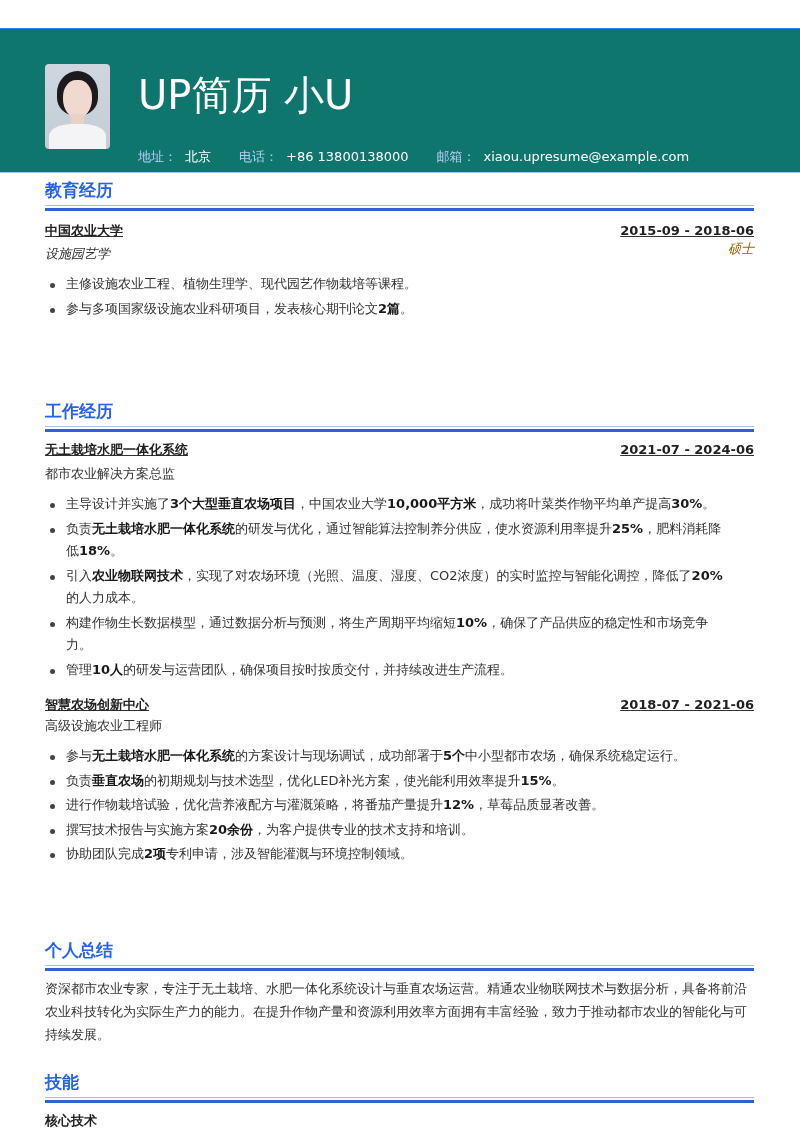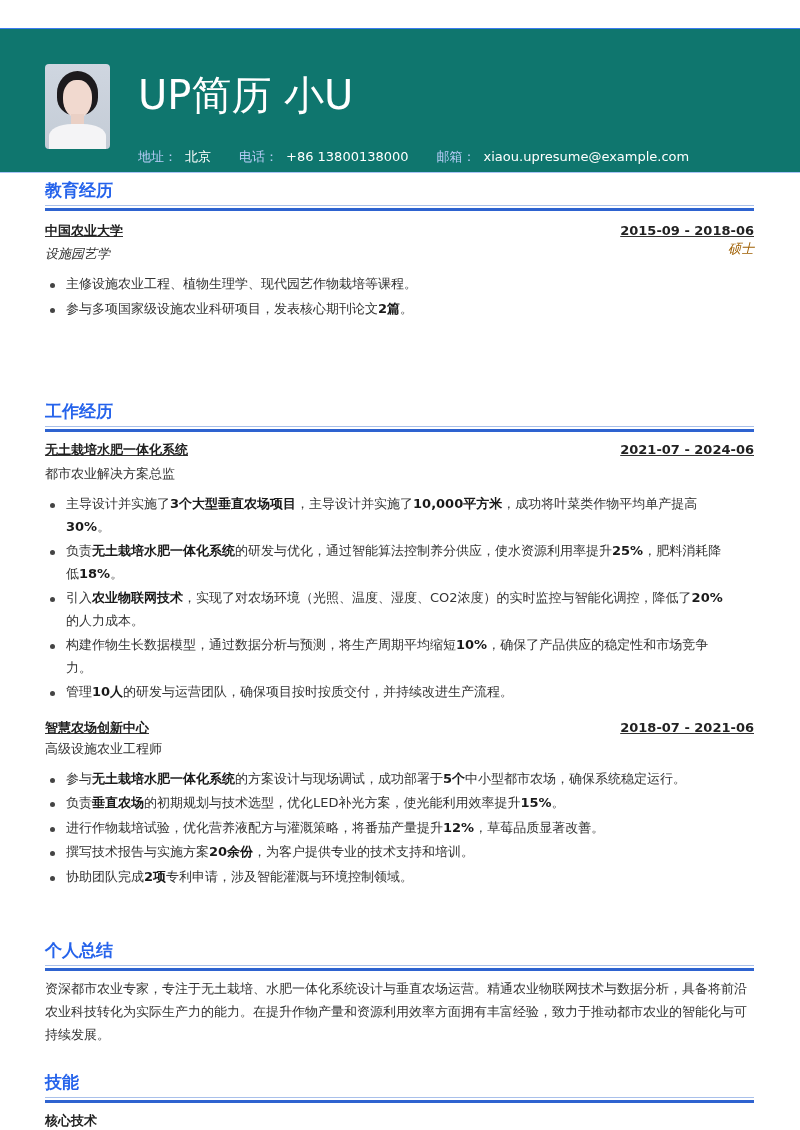--- a/index.html
+++ b/index.html
@@ -126,21 +126,21 @@
   <div class="sec-title">工作经历</div>
   <div class="sec-rule-thin"></div>
   <div class="sec-rule-thick"></div>
   <div style="margin-top:8px;">
     <div class="entry-head">
       <span class="entry-org">无土栽培水肥一体化系统</span>
       <span class="entry-date">2021-07 - 2024-06</span>
     </div>
     <div class="entry-role" style="margin-top:3px;">都市农业解决方案总监</div>
     <ul class="bullets">
-        <li><span>主导设计并实施了</span><b>3个大型垂直农场项目</b><span>，主导设计并实施了</span><b>10,000平方米</b><span>，成功将叶菜类作物平均单产提高</span><b>30%</b><span>。</span></li>
+        <li><span>主导设计并实施了</span><b>3个大型垂直农场项目</b><span>，中国农业大学</span><b>10,000平方米</b><span>，成功将叶菜类作物平均单产提高</span><b>30%</b><span>。</span></li>
         <li><span>负责</span><b>无土栽培水肥一体化系统</b><span>的研发与优化，通过智能算法控制养分供应，使水资源利用率提升</span><b>25%</b><span>，肥料消耗降低</span><b>18%</b><span>。</span></li>
         <li><span>引入</span><b>农业物联网技术</b><span>，实现了对农场环境（光照、温度、湿度、CO2浓度）的实时监控与智能化调控，降低了</span><b>20%</b><span>的人力成本。</span></li>
         <li><span>构建作物生长数据模型，通过数据分析与预测，将生产周期平均缩短</span><b>10%</b><span>，确保了产品供应的稳定性和市场竞争力。</span></li>
         <li><span>管理</span><b>10人</b><span>的研发与运营团队，确保项目按时按质交付，并持续改进生产流程。</span></li>
       </ul>
   </div>
   <div style="margin-top:14px;">
     <div class="entry-head">
       <span class="entry-org">智慧农场创新中心</span>
       <span class="entry-date">2018-07 - 2021-06</span>

